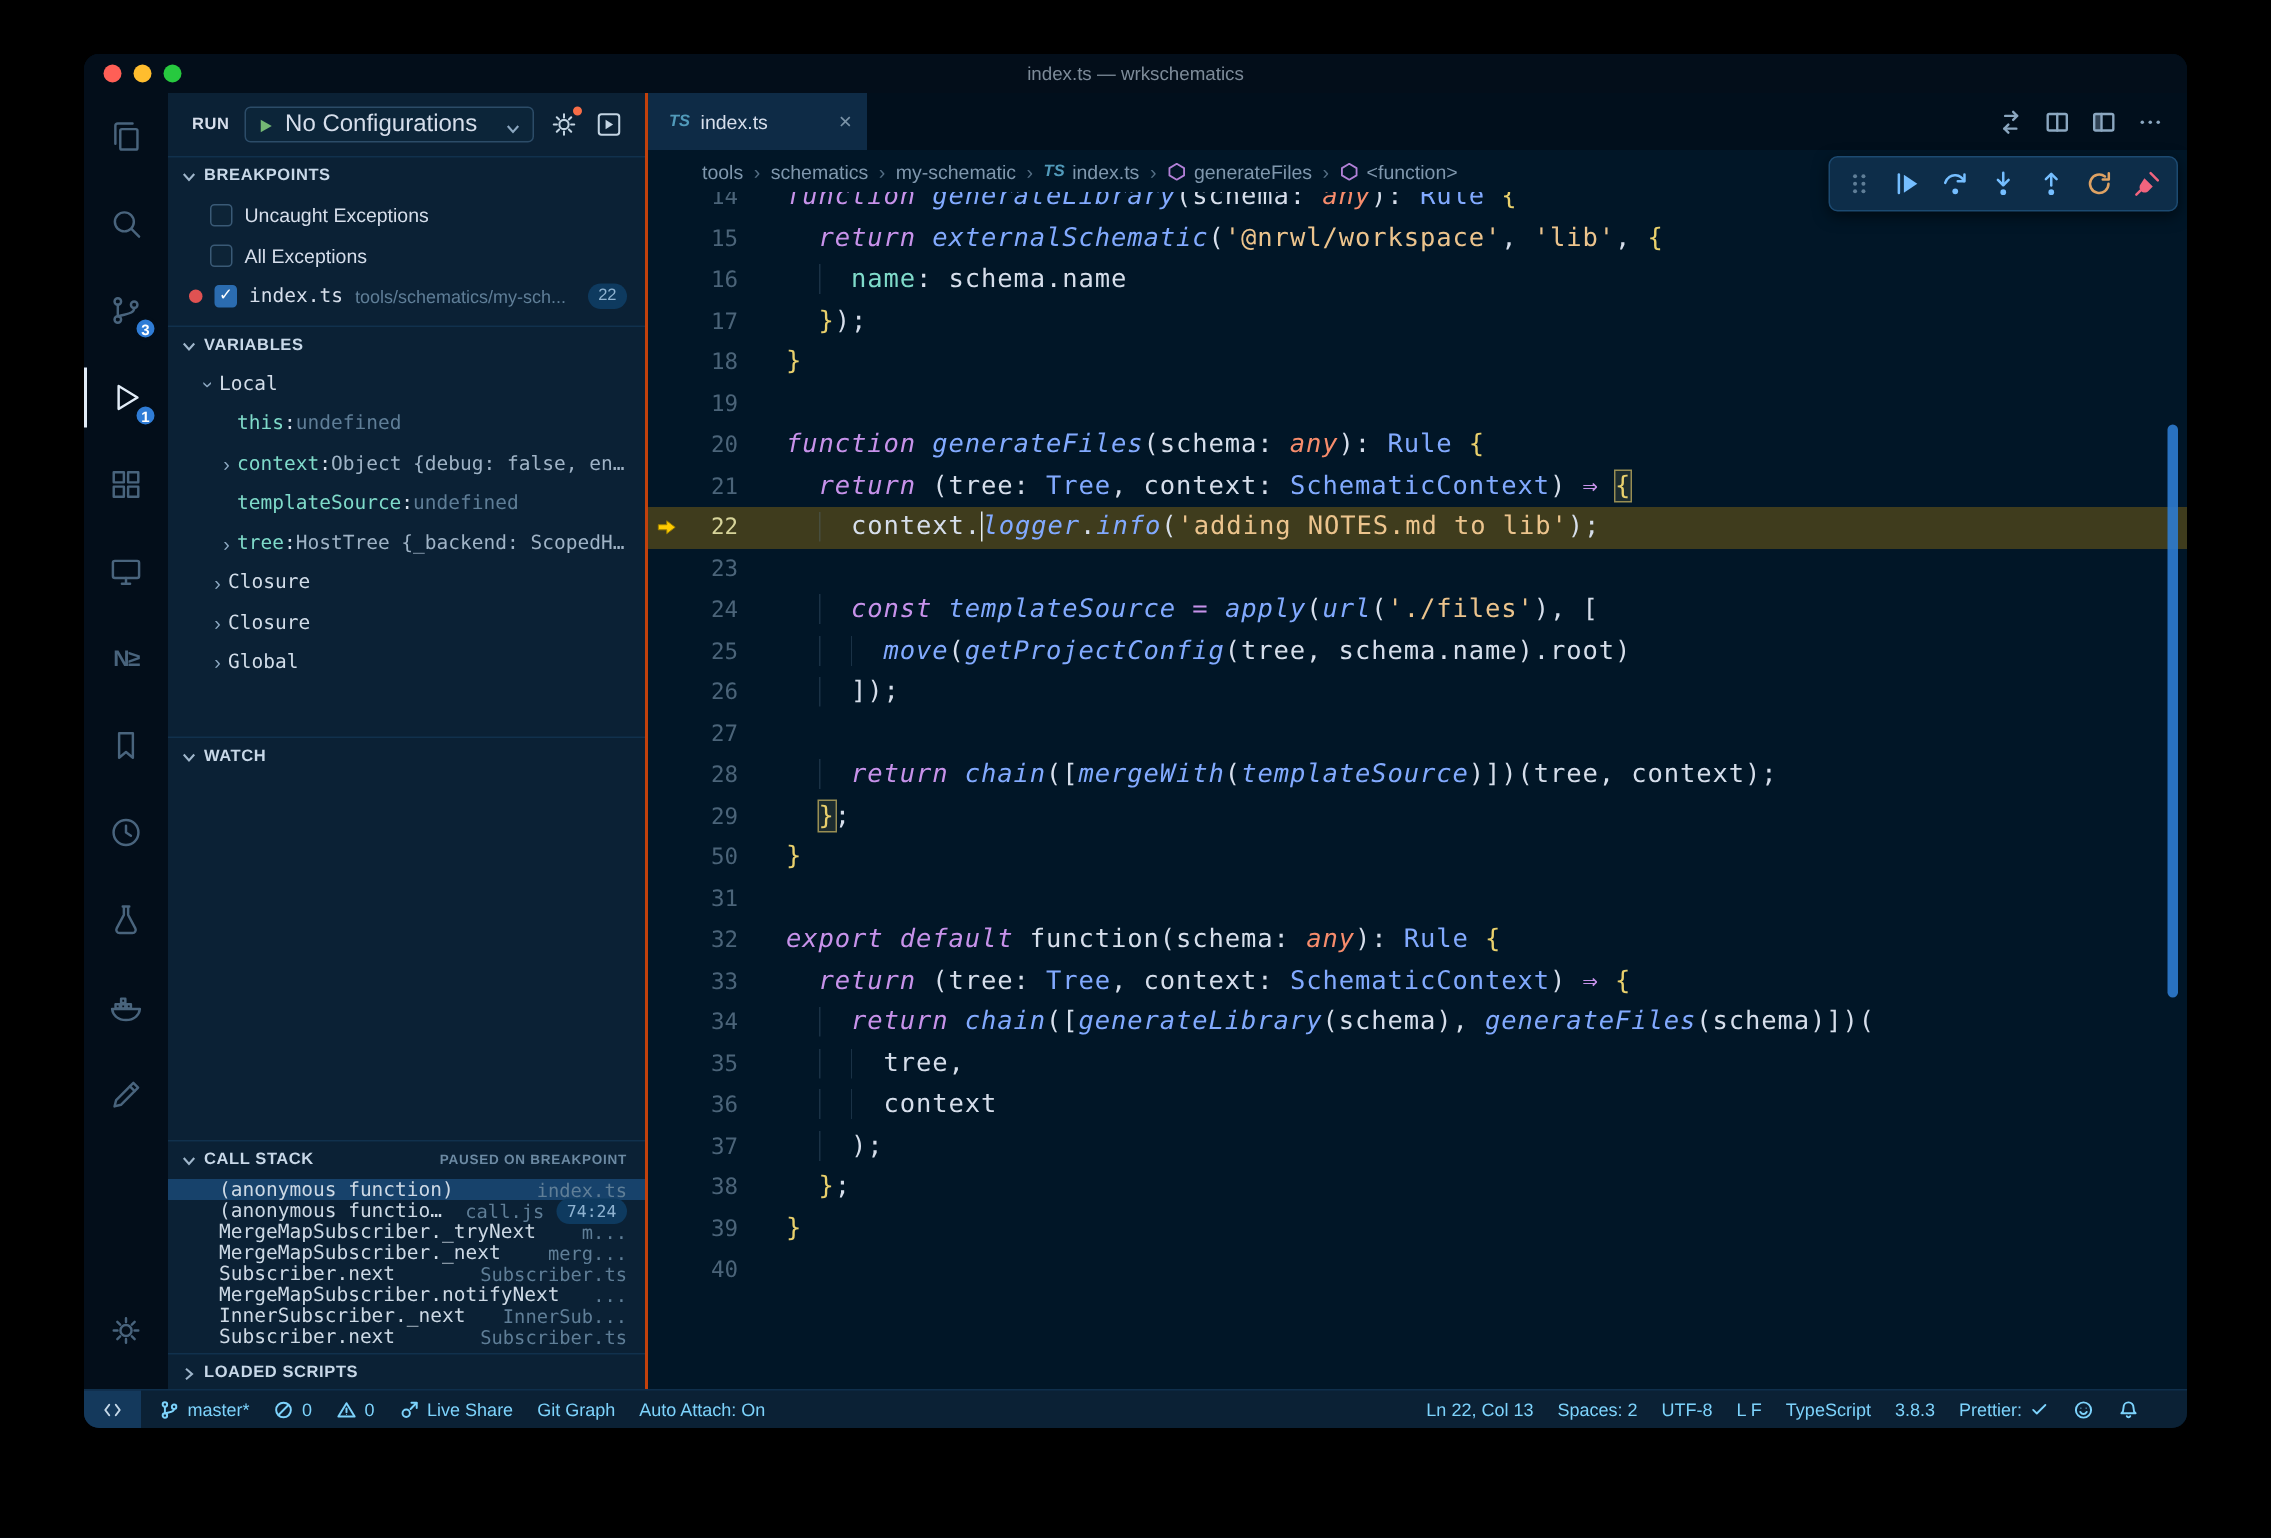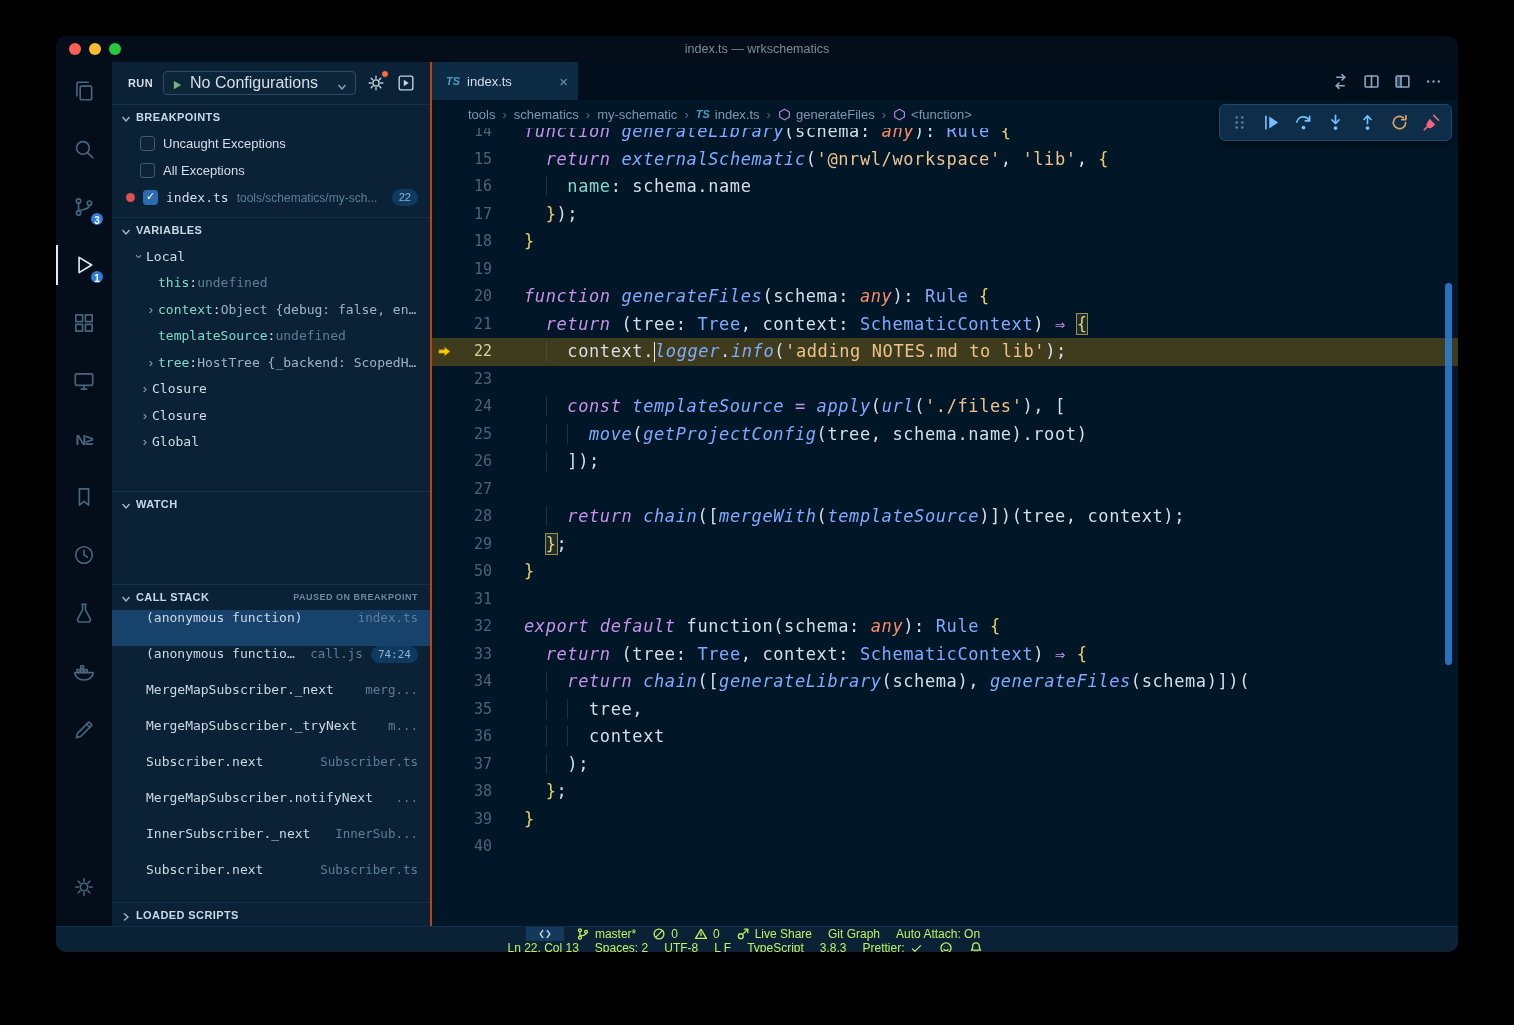--- a/index.html
+++ b/index.html
@@ -92,21 +92,21 @@
   .var-colon { color:#d6deeb; }
   .var-value { color:#9fb3c6; overflow:hidden; text-overflow:ellipsis; }
   .var-value.dim { color:#5f7e97; }
   .var-pad { flex:none; height:36px; }
 
   
   .watch-body { flex:1; }
 
   
   .cs-body { flex:none; padding:2px 0 4px; }
-  .cs-row { height:36px; display:flex; padding:0 12px 0 34px;
+  .cs-row { height:14px; display:flex; align-items:center; padding:0 12px 0 34px;
     gap:8px; font-family:"DejaVu Sans Mono", monospace; font-size:13px; cursor:pointer; }
   .cs-row.selected { background:#17426b; }
   .cs-name { color:#cdd9e5; white-space:nowrap; overflow:hidden; text-overflow:ellipsis; }
   .cs-loc { margin-left:auto; color:#5f7e97; font-size:12.5px; flex:none; }
 
   
   .editorcol { flex:1; display:flex; flex-direction:column; position:relative; min-width:0; }
   .tabbar { height:38px; background:#010f1c; display:flex; align-items:stretch; flex:none; }
   .tab { width:146px; background:#0e2b46; display:flex; align-items:center; gap:7px;
     padding:0 10px 0 14px; cursor:pointer; }
@@ -160,21 +160,21 @@
   .tok-i { white-space:pre; }
   .tok-i + .tok-i { box-shadow:inset 1px 0 0 rgba(95,126,151,.28); }
   .tok-cur { display:inline-block; width:0; height:20px; border-left:1.6px solid #e6edf3;
     vertical-align:middle; }
   .scroll-decoration { position:absolute; right:6px; top:155px; width:7px; height:382px;
     background:#2d7bd0; border-radius:4px; opacity:.9; cursor:pointer; }
 
   
   .statusbar { height:26px; background:#0b2135; border-top:1px solid #0f2f4c;
     display:flex; align-items:center; justify-content:space-between;
-    font-size:12px; color:#bef264;flex-direction:column; }
+    font-size:12px; color:#7dd3fc; }
   .sb-side { display:flex; align-items:center; height:100%; }
   .sb-item { display:flex; align-items:center; gap:5px; padding:0 8px; height:100%;
     cursor:pointer; white-space:nowrap; }
   .sb-item .icn { width:14px; height:14px; }
   .sb-remote { background:#14395c; color:#c5d8e8; width:38px; justify-content:center;
     margin-right:4px; }
   .sb-right { padding-right:24px; }
 </style>
 </head>
 <body>
@@ -404,26 +404,26 @@
           <div class="cs-row selected">
             <span class="cs-name">(anonymous function)</span>
             <span class="cs-loc">index.ts</span>
           </div>
           <div class="cs-row">
             <span class="cs-name">(anonymous function)</span>
             <span class="cs-loc">call.js</span>
             <span class="badge-pill">74:24</span>
           </div>
           <div class="cs-row">
+            <span class="cs-name">MergeMapSubscriber._tryNext</span>
+            <span class="cs-loc">m...</span>
+          </div>
+          <div class="cs-row">
             <span class="cs-name">MergeMapSubscriber._next</span>
             <span class="cs-loc">merg...</span>
-          </div>
-          <div class="cs-row">
-            <span class="cs-name">MergeMapSubscriber._tryNext</span>
-            <span class="cs-loc">m...</span>
           </div>
           <div class="cs-row">
             <span class="cs-name">Subscriber.next</span>
             <span class="cs-loc">Subscriber.ts</span>
           </div>
           <div class="cs-row">
             <span class="cs-name">MergeMapSubscriber.notifyNext</span>
             <span class="cs-loc">...</span>
           </div>
           <div class="cs-row">

